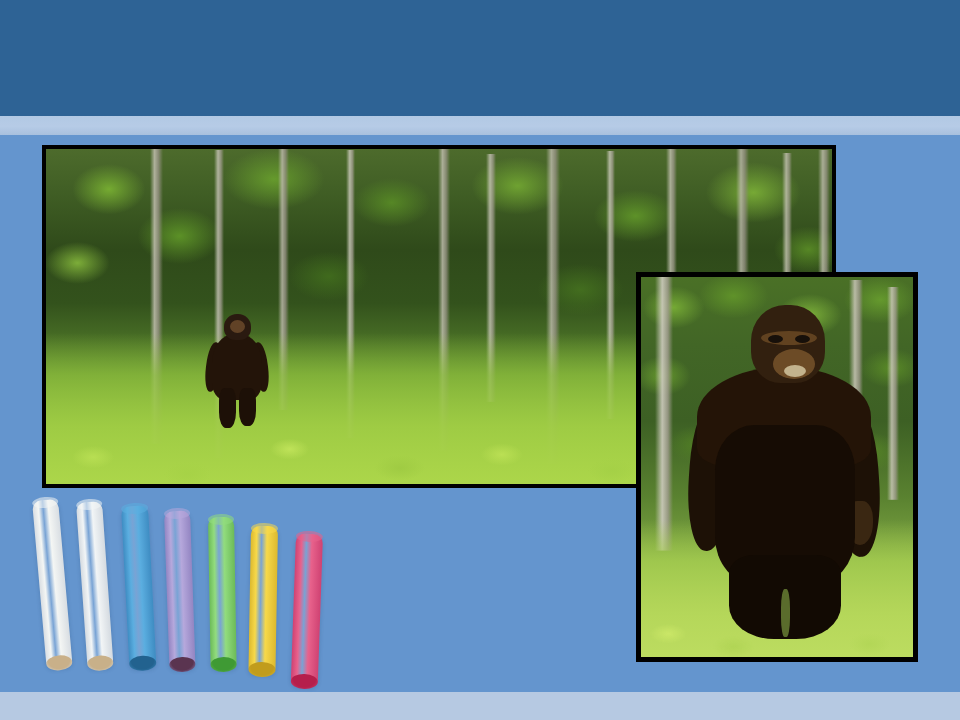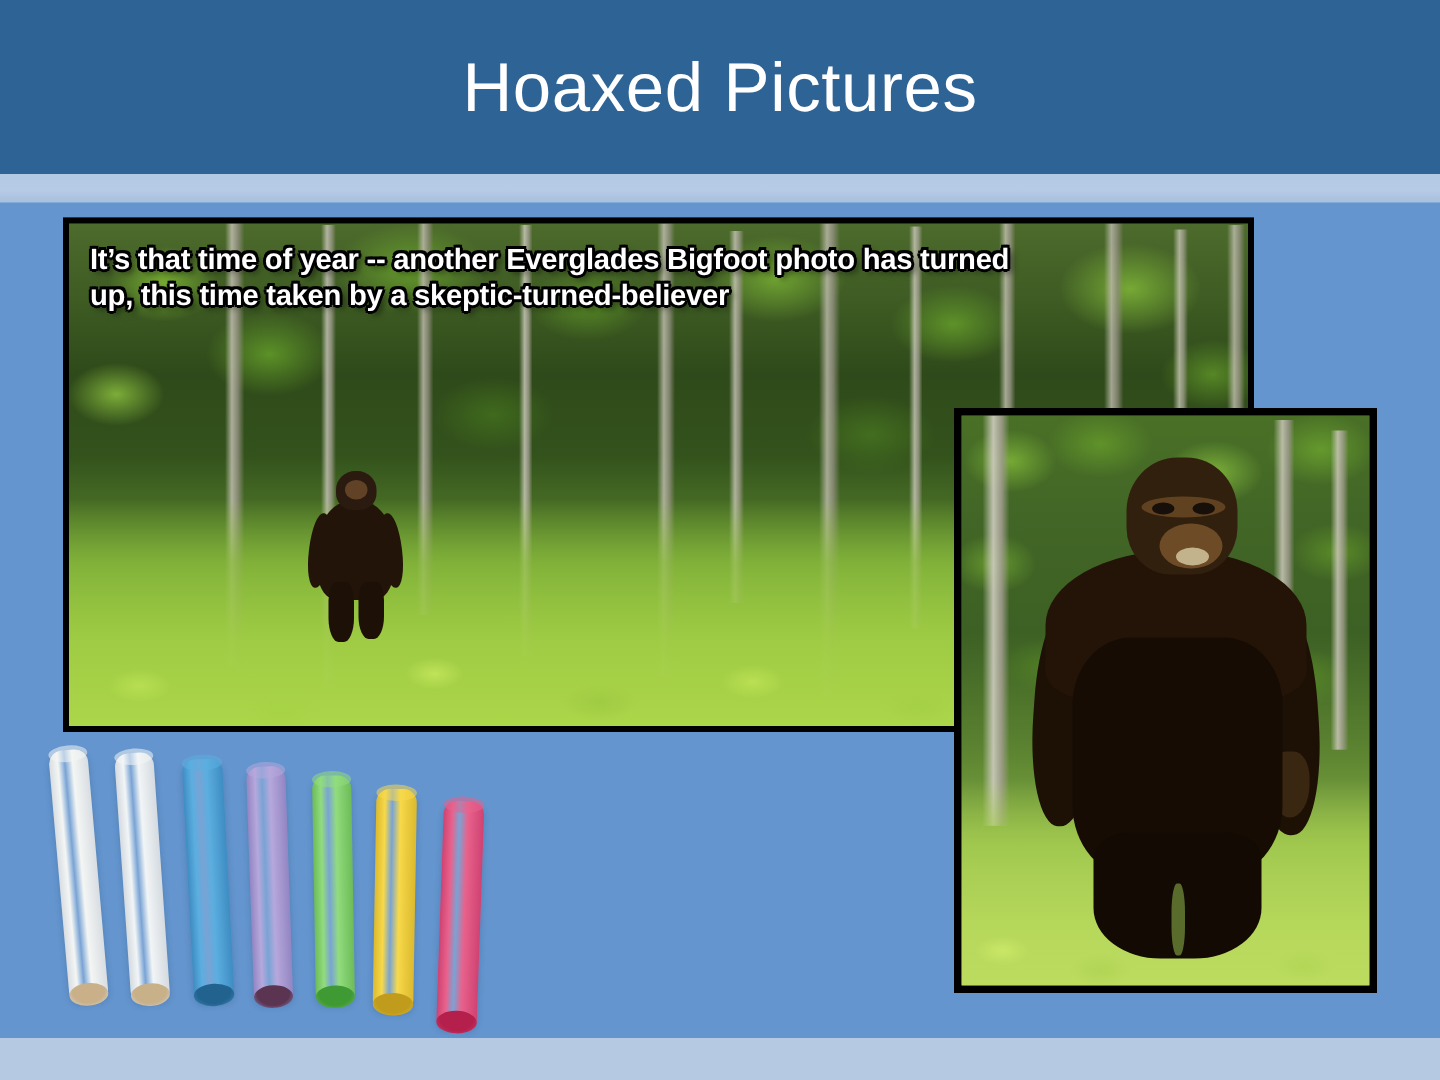--- a/index.html
+++ b/index.html
@@ -404,41 +404,39 @@
     opacity: .55;
   }
 </style>
 </head>
 <body>
 
 <div id="slide">
 
   <div id="header-band"></div>
   <div id="header-accent"></div>
-  <div id="page-title">Hoaxed Pictures</div>
 
   <div id="main-photo">
     <div class="forest"></div>
     <div class="canopy"></div>
     <div class="trunks"></div>
     <div class="grass"></div>
     <div class="grass-tufts"></div>
 
     <div class="bigfoot-far">
       <div class="bf-armL"></div>
       <div class="bf-armR"></div>
       <div class="bf-body"></div>
       <div class="bf-legL"></div>
       <div class="bf-legR"></div>
       <div class="bf-head"></div>
       <div class="bf-face"></div>
     </div>
 
     <div class="headline-wrap">
-      <div class="subhead">It’s that time of year -- another Everglades Bigfoot photo has turned up, this time taken by a skeptic-turned-believer</div>
     </div>
   </div>
 
   <div id="inset-photo">
     <div class="inset-bg"></div>
     <div class="inset-foliage"></div>
     <div class="inset-trunks"></div>
     <div class="inset-grass"></div>
     <div class="inset-grass-tufts"></div>
 

